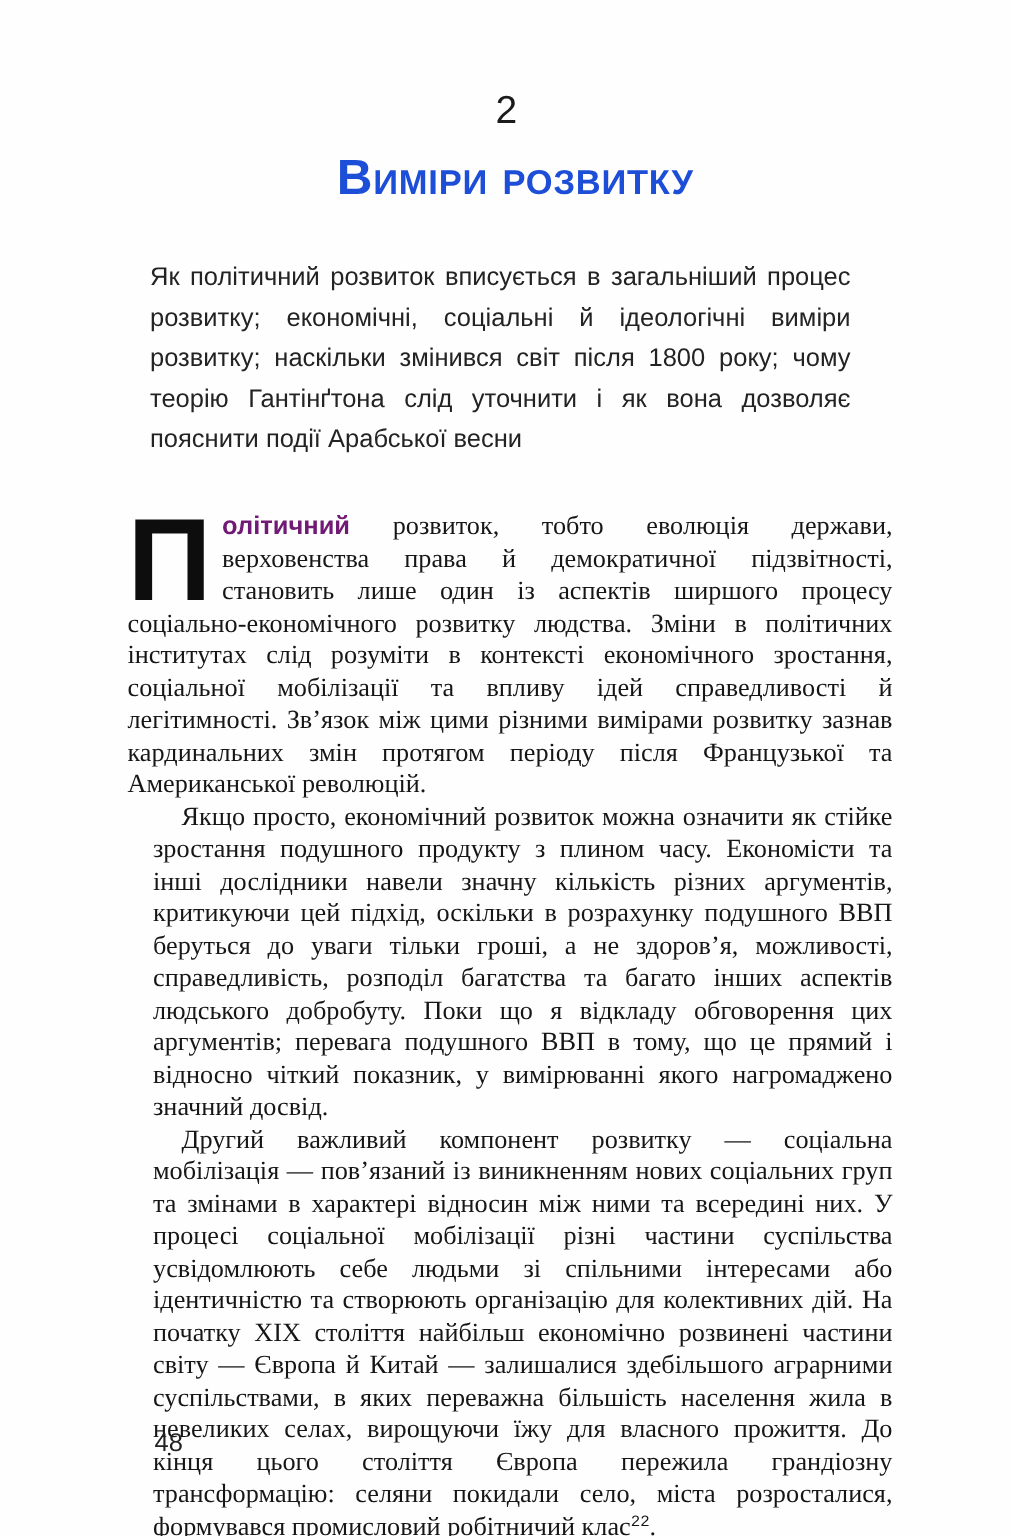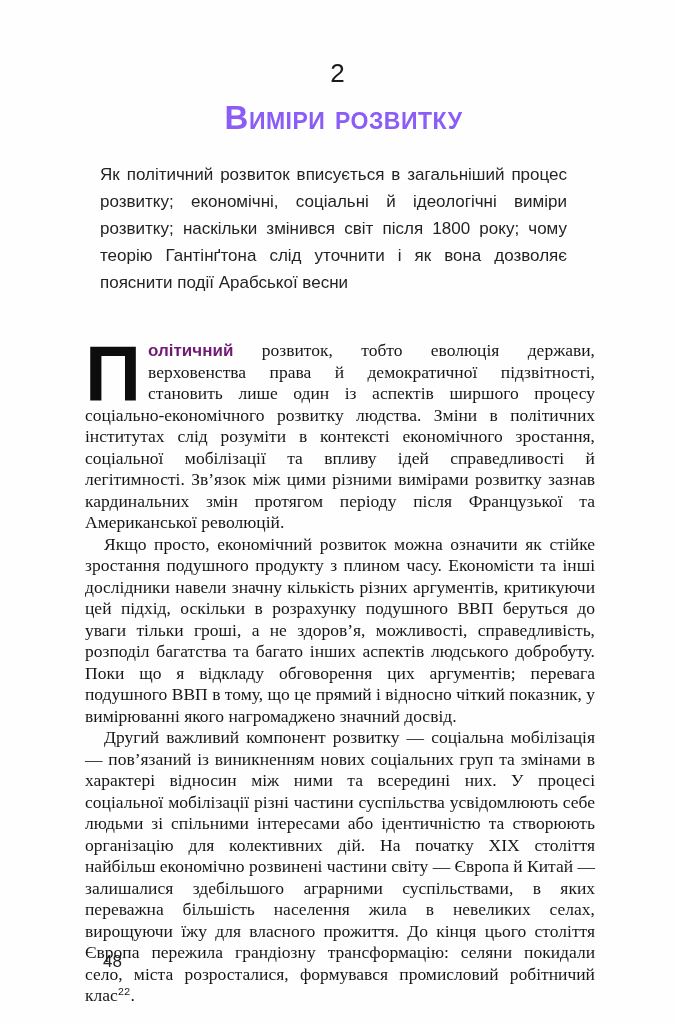--- a/index.html
+++ b/index.html
@@ -26,43 +26,43 @@
     color: #1b1b1b;
   }
   .chapter-title {
     margin: 10px 0 0 12px;
     text-align: center;
     font-family: "Liberation Sans", sans-serif;
     font-weight: 700;
     font-size: 33px;
     font-variant: small-caps;
     letter-spacing: 0.5px;
-    color: #8b5cf6;
+    color: #1d4ed8;
   }
   .summary {
-    margin: 24px 108px 0 100px;
+    margin: 34px 108px 0 100px;
     font-family: "Liberation Sans", sans-serif;
     font-size: 17px;
     line-height: 27px;
     text-align: justify;
     color: #232323;
   }
   .body-text {
     position: absolute;
     top: 340px;
     left: 85px;
     width: 510px;
     font-family: "Liberation Serif", serif;
     font-size: 17.5px;
     line-height: 21.5px;
     text-align: justify;
     color: #161616;
   }
   .para { margin: 0; }
-  .para.indent { text-indent: 19px; }
+  .para.indent { text-indent: 19px; margin-left: 17px; }
   .dropcap {
     float: left;
     font-family: "Liberation Sans", sans-serif;
     font-weight: 700;
     font-size: 78px;
     line-height: 58px;
     margin: 4px 9px 0 0;
     letter-spacing: -2px;
     color: #0d0d0d;
   }

